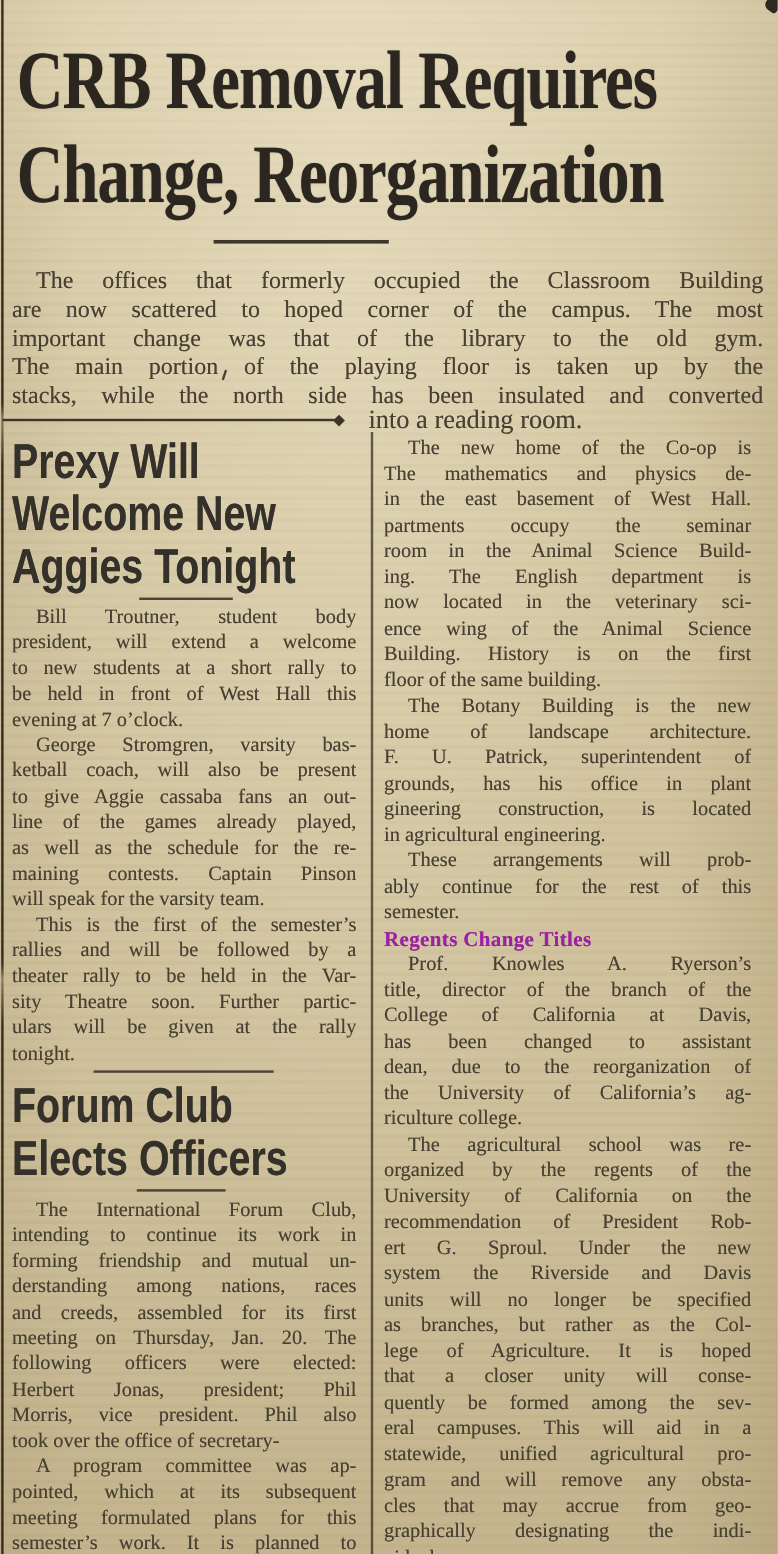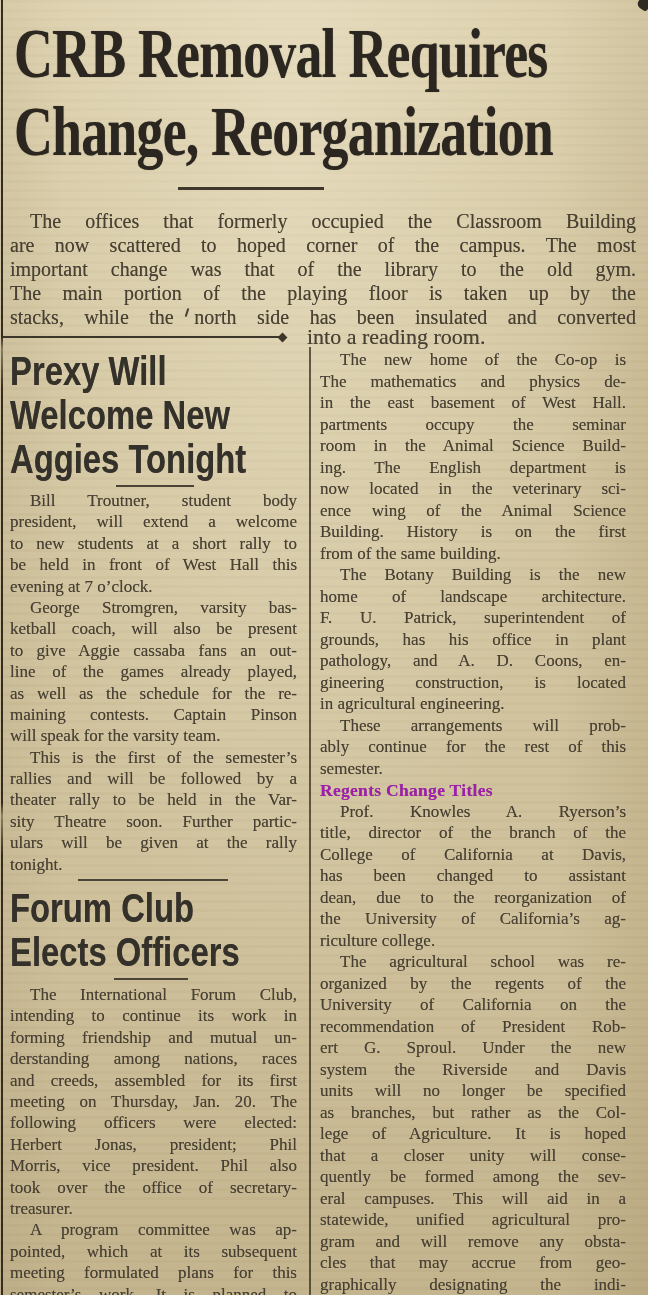--- a/index.html
+++ b/index.html
@@ -19,21 +19,21 @@
     background:linear-gradient(180deg,#332d21 0%,#332d21 26%,rgba(51,45,33,.45) 27%,#332d21 30%,#332d21 62%,rgba(51,45,33,.4) 63%,#332d21 66%,#332d21 100%);
   }
   .corner-mark{
     position:absolute;right:-3px;top:-5px;width:12px;height:15px;
     background:#2e2a21;transform:rotate(35deg);border-radius:2px 4px 3px 5px;
   }
   .scan-tick{
     position:absolute;left:186px;top:308px;width:2px;height:9px;
     background:#4a4233;transform:rotate(18deg);border-radius:1px;
   }
-  .main-headline{padding:15px 0 0 14px;}
+  .main-headline{padding:28px 0 0 14px;}
   .main-headline .hline{
     font-family:"Liberation Serif", serif;font-weight:bold;
     font-size:69px;line-height:78px;letter-spacing:-1px;color:#2b2720;
     white-space:nowrap;transform:scaleX(.78);transform-origin:0 50%;
     text-shadow:0 0 1px rgba(43,39,32,.55);
   }
   .headline-rule{
     width:146px;height:0;border-top:3px solid #3e382b;
     margin:16px 0 0 178px;
   }
@@ -157,49 +157,47 @@
         <div class="jline">The International Forum Club,</div>
         <div class="jline">intending to continue its work in</div>
         <div class="jline">forming friendship and mutual un-</div>
         <div class="jline">derstanding among nations, races</div>
         <div class="jline">and creeds, assembled for its first</div>
         <div class="jline">meeting on Thursday, Jan. 20. The</div>
         <div class="jline">following officers were elected:</div>
         <div class="jline">Herbert Jonas, president; Phil</div>
         <div class="jline">Morris, vice president. Phil also</div>
         <div class="jline">took over the office of secretary-</div>
-        <div class="jline">treasurer.</div>
       </div>
     <div class="para" data-indent="true" data-para-end="false">
         <div class="jline">A program committee was ap-</div>
         <div class="jline">pointed, which at its subsequent</div>
         <div class="jline">meeting formulated plans for this</div>
         <div class="jline">semester’s work. It is planned to</div>
       </div>
   </div>
 
   <div class="col-right">
     <div class="para" data-indent="true" data-para-end="true">
         <div class="jline">The new home of the Co-op is</div>
         <div class="jline">The mathematics and physics de-</div>
         <div class="jline">in the east basement of West Hall.</div>
         <div class="jline">partments occupy the seminar</div>
         <div class="jline">room in the Animal Science Build-</div>
         <div class="jline">ing. The English department is</div>
         <div class="jline">now located in the veterinary sci-</div>
         <div class="jline">ence wing of the Animal Science</div>
         <div class="jline">Building. History is on the first</div>
-        <div class="jline">from of the same building.</div>
+        <div class="jline">floor of the same building.</div>
       </div>
     <div class="para" data-indent="true" data-para-end="true">
         <div class="jline">The Botany Building is the new</div>
         <div class="jline">home of landscape architecture.</div>
         <div class="jline">F. U. Patrick, superintendent of</div>
         <div class="jline">grounds, has his office in plant</div>
-        <div class="jline">pathology, and A. D. Coons, en-</div>
         <div class="jline">gineering construction, is located</div>
         <div class="jline">in agricultural engineering.</div>
       </div>
     <div class="para" data-indent="true" data-para-end="true">
         <div class="jline">These arrangements will prob-</div>
         <div class="jline">ably continue for the rest of this</div>
         <div class="jline">semester.</div>
       </div>
 
     <div class="subhead">Regents Change Titles</div>

